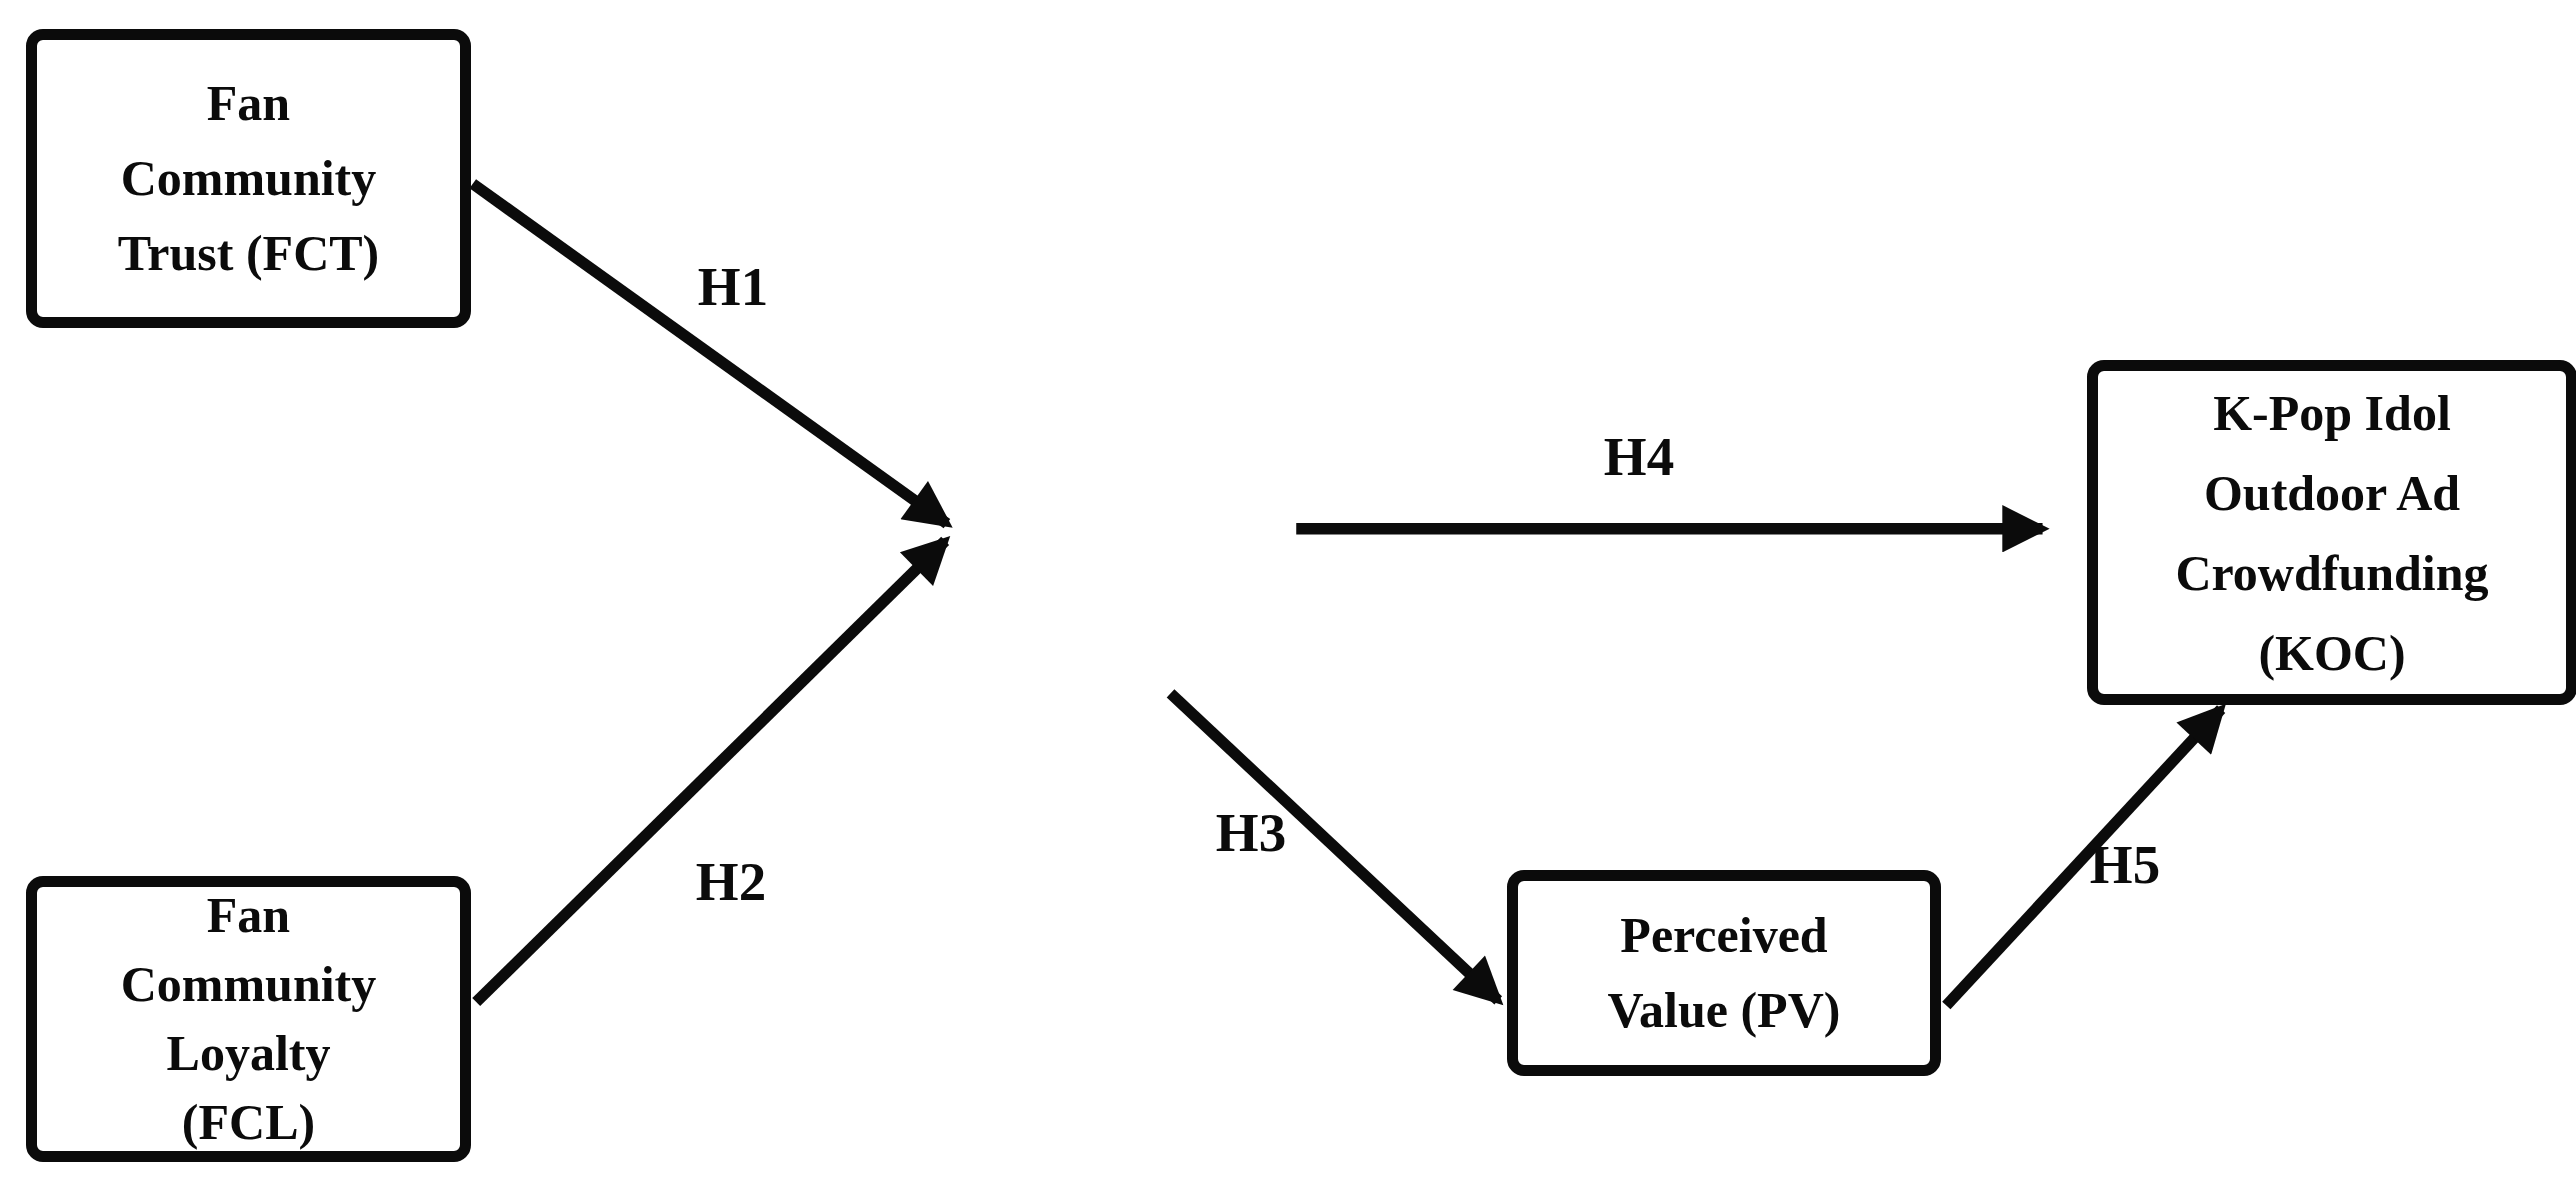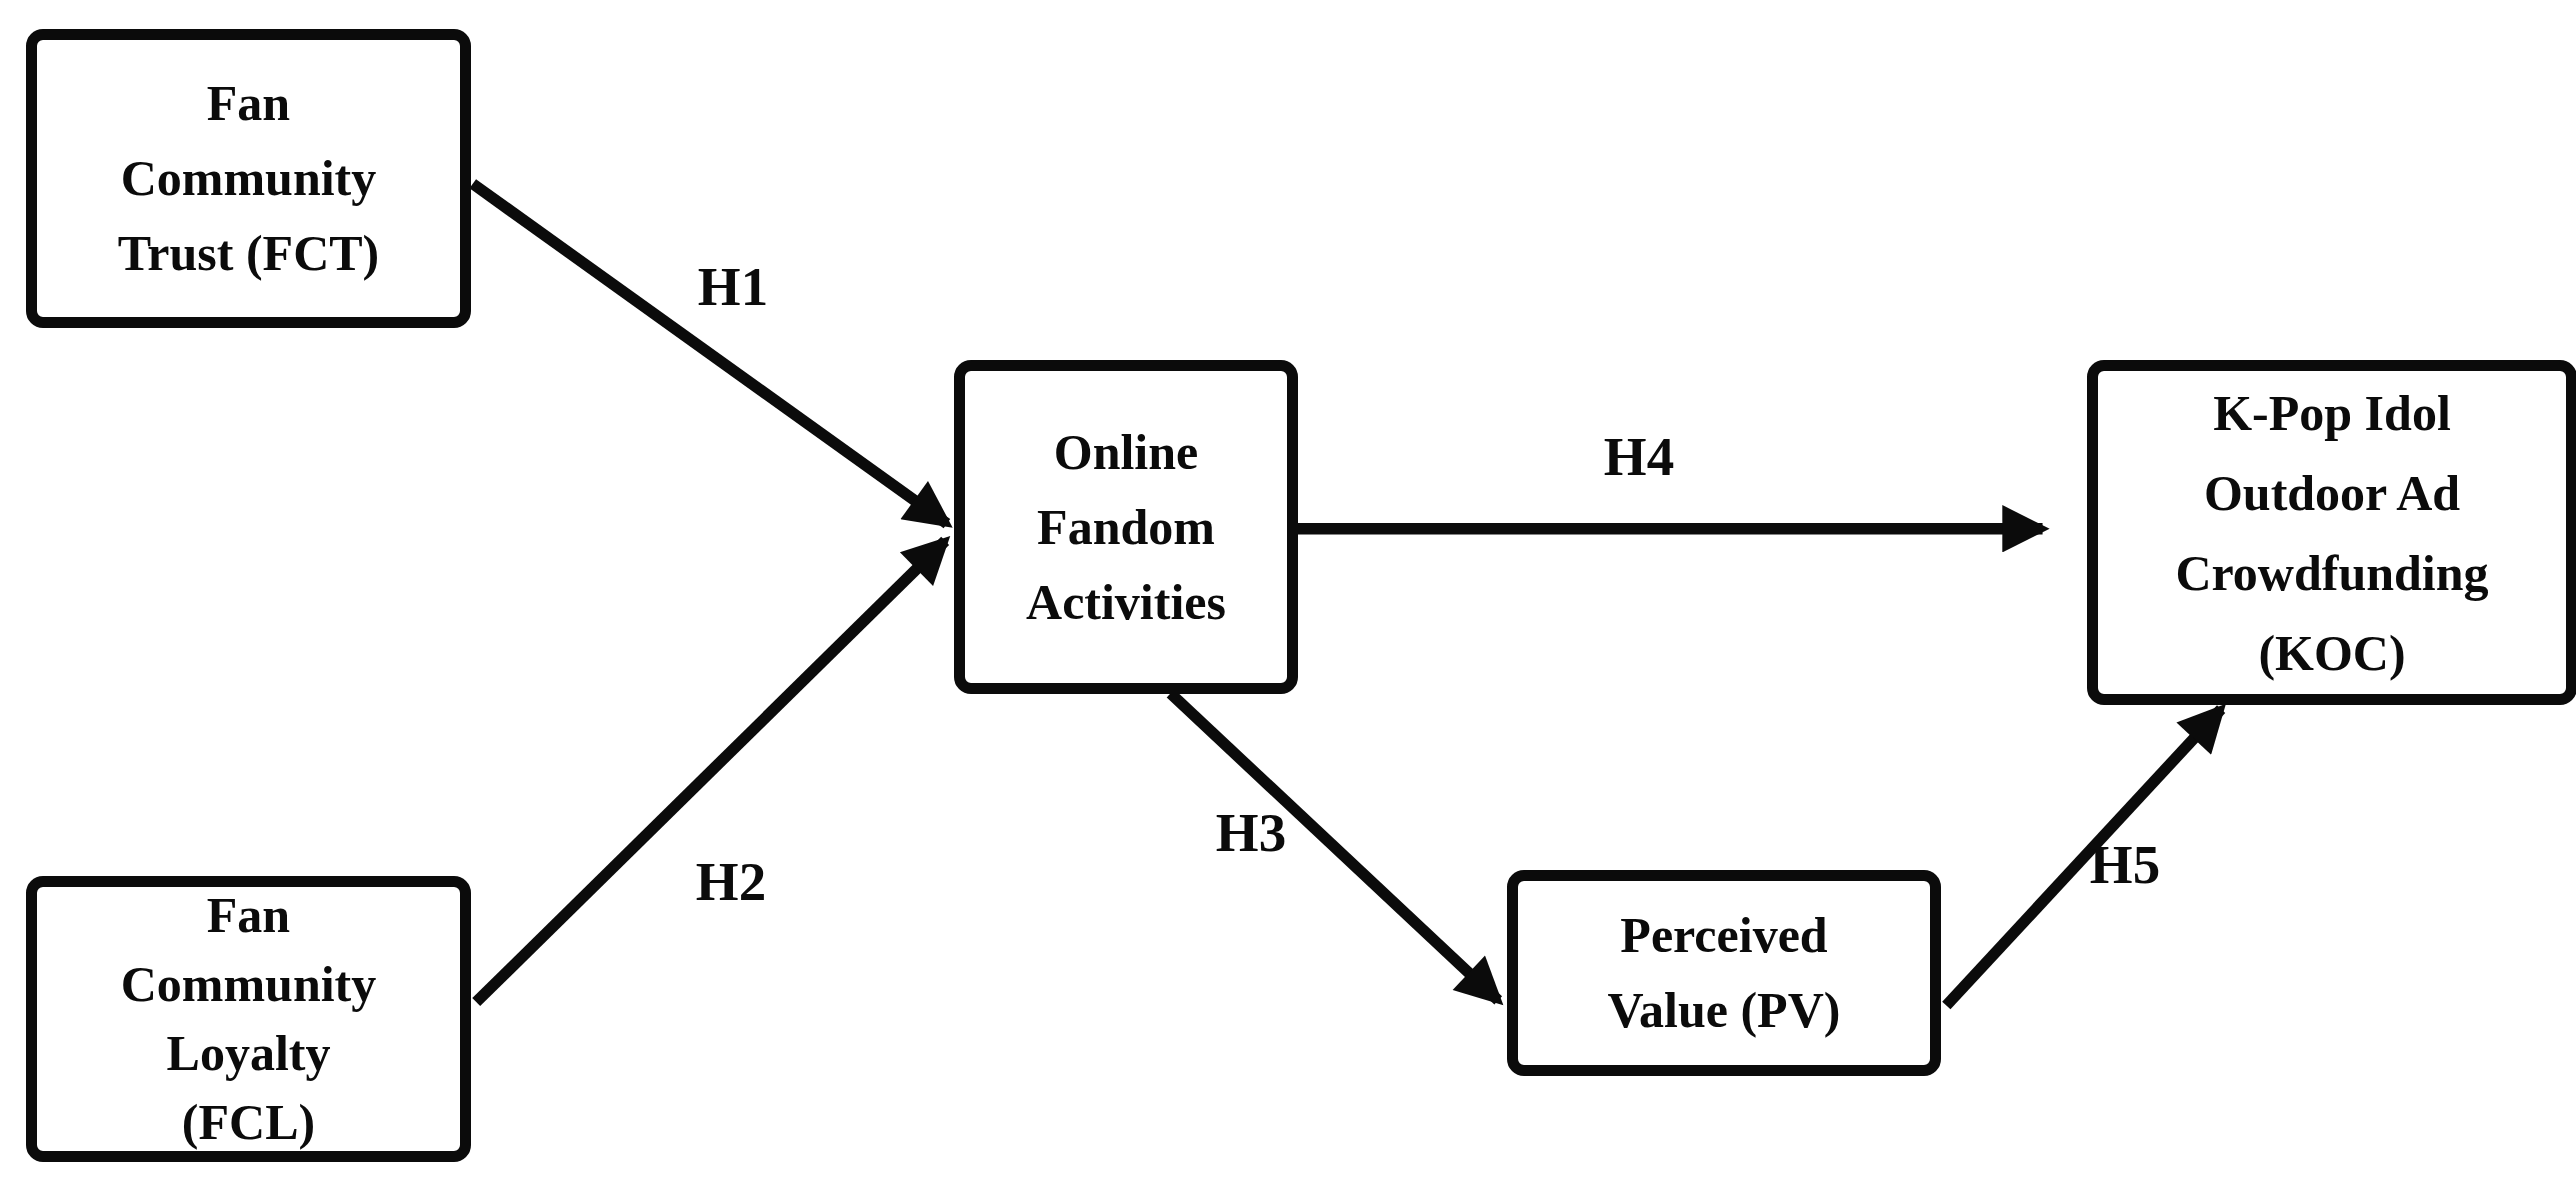--- a/index.html
+++ b/index.html
@@ -91,25 +91,20 @@
 Trust (FCT)</span>
   </div>
 
   <div class="node node-fcl">
     <span class="node-label">Fan
 Community
 Loyalty
 (FCL)</span>
   </div>
 
-  <div class="node node-ofa">
-    <span class="node-label">Online
-Fandom
-Activities</span>
-  </div>
 
   <div class="node node-pv">
     <span class="node-label">Perceived
 Value (PV)</span>
   </div>
 
   <div class="node node-koc">
     <span class="node-label">K-Pop Idol
 Outdoor Ad
 Crowdfunding

